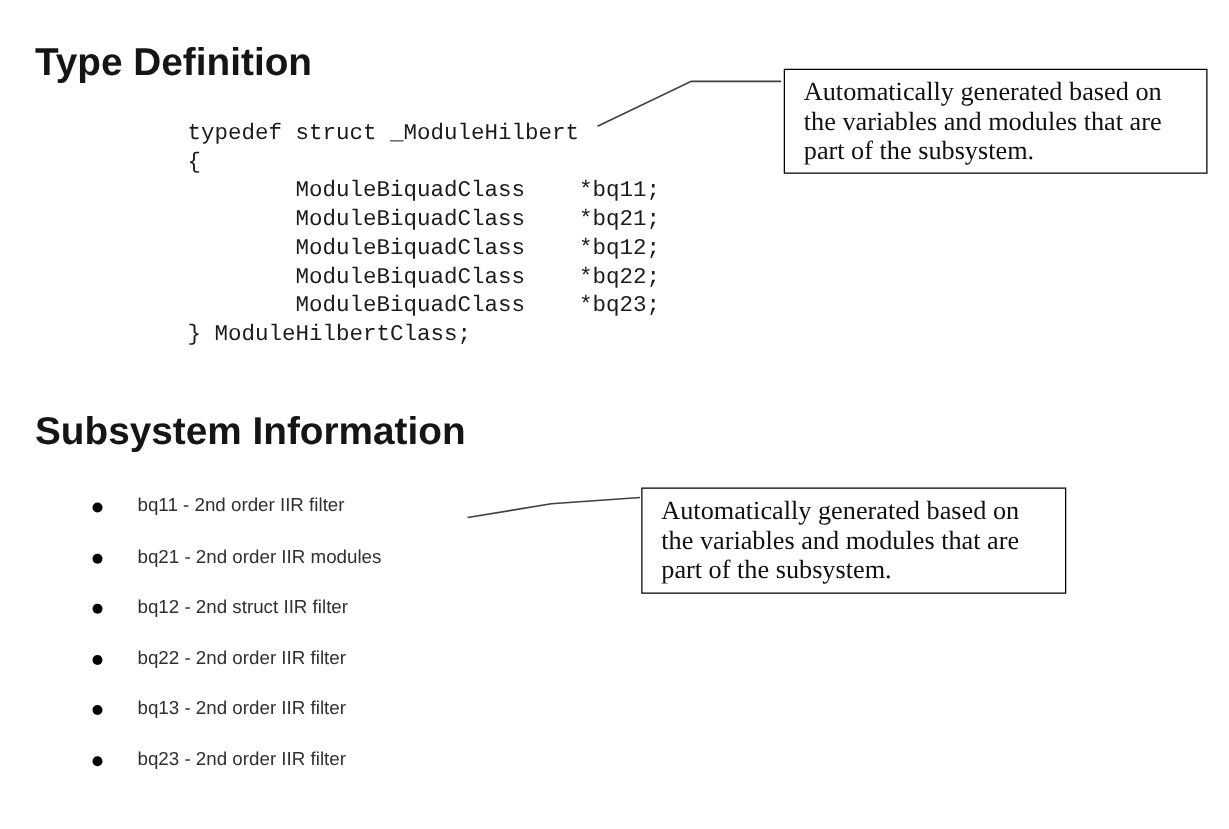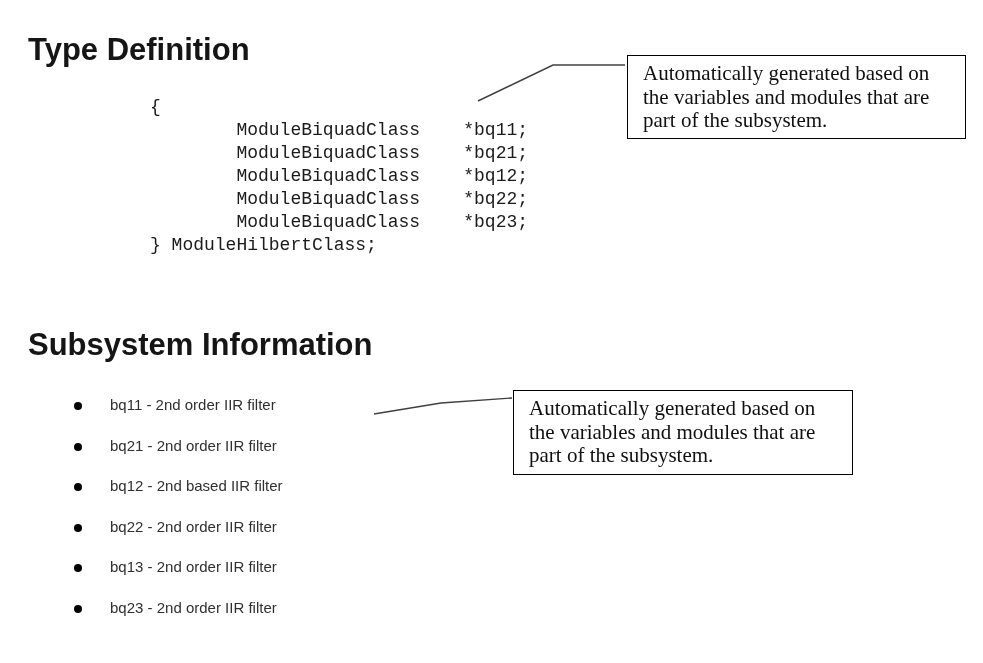--- a/index.html
+++ b/index.html
@@ -94,20 +94,21 @@
   .item-label { margin-left: 28px; }
 </style>
 </head>
 <body>
 
 <div>
 
   <h1 class="heading heading-type">Type Definition</h1>
 
   <div class="code">
+    <div class="code-line">typedef struct _ModuleHilbert</div>
     <div class="code-line">{</div>
     <div class="code-line">        ModuleBiquadClass    *bq11;</div>
     <div class="code-line">        ModuleBiquadClass    *bq21;</div>
     <div class="code-line">        ModuleBiquadClass    *bq12;</div>
     <div class="code-line">        ModuleBiquadClass    *bq22;</div>
     <div class="code-line">        ModuleBiquadClass    *bq23;</div>
     <div class="code-line">} ModuleHilbertClass;</div>
   </div>
 
   <svg class="overlay" viewBox="0 0 983 663" xmlns="http://www.w3.org/2000/svg">
@@ -123,25 +124,25 @@
 
   <h1 class="heading heading-subsys">Subsystem Information</h1>
 
   <ul class="subsys-list">
     <li>
       <span class="bullet-dot"></span>
       <span class="item-label">bq11 - 2nd order IIR filter</span>
     </li>
     <li>
       <span class="bullet-dot"></span>
-      <span class="item-label">bq21 - 2nd order IIR filter</span>
+      <span class="item-label">bq21 - 2nd order IIR modules</span>
     </li>
     <li>
       <span class="bullet-dot"></span>
-      <span class="item-label">bq12 - 2nd based IIR filter</span>
+      <span class="item-label">bq12 - 2nd struct IIR filter</span>
     </li>
     <li>
       <span class="bullet-dot"></span>
       <span class="item-label">bq22 - 2nd order IIR filter</span>
     </li>
     <li>
       <span class="bullet-dot"></span>
       <span class="item-label">bq13 - 2nd order IIR filter</span>
     </li>
     <li>

